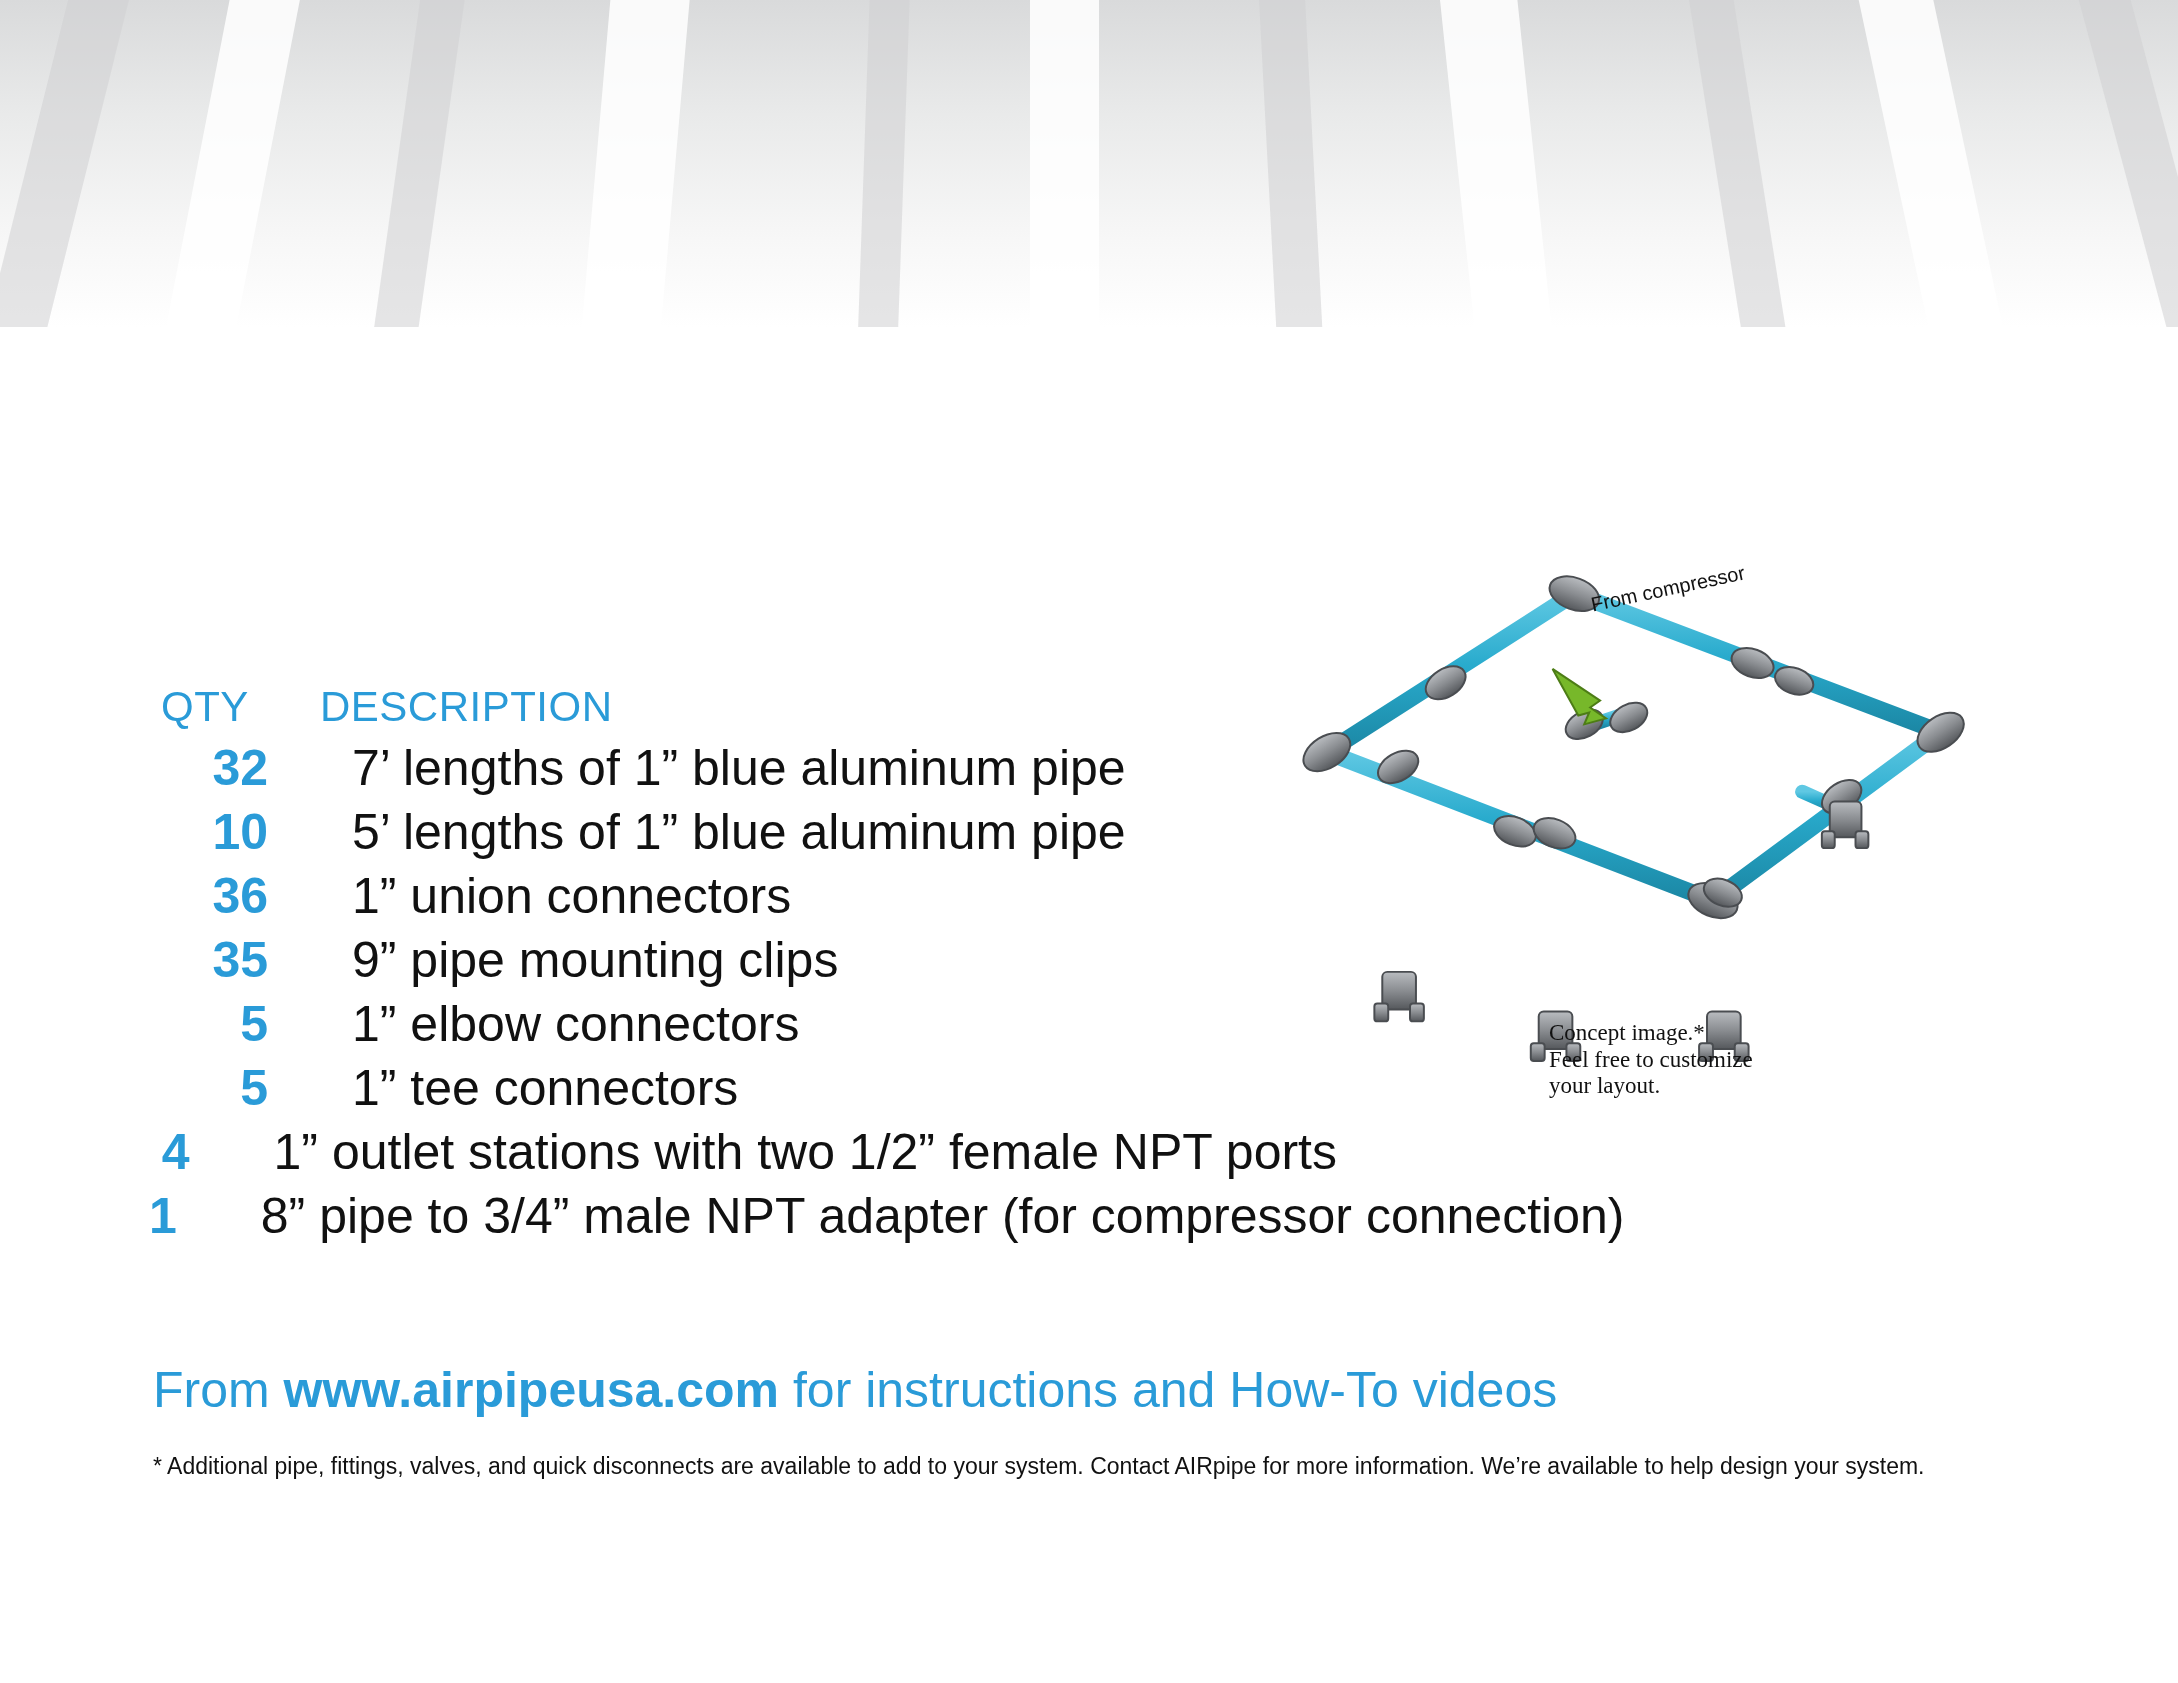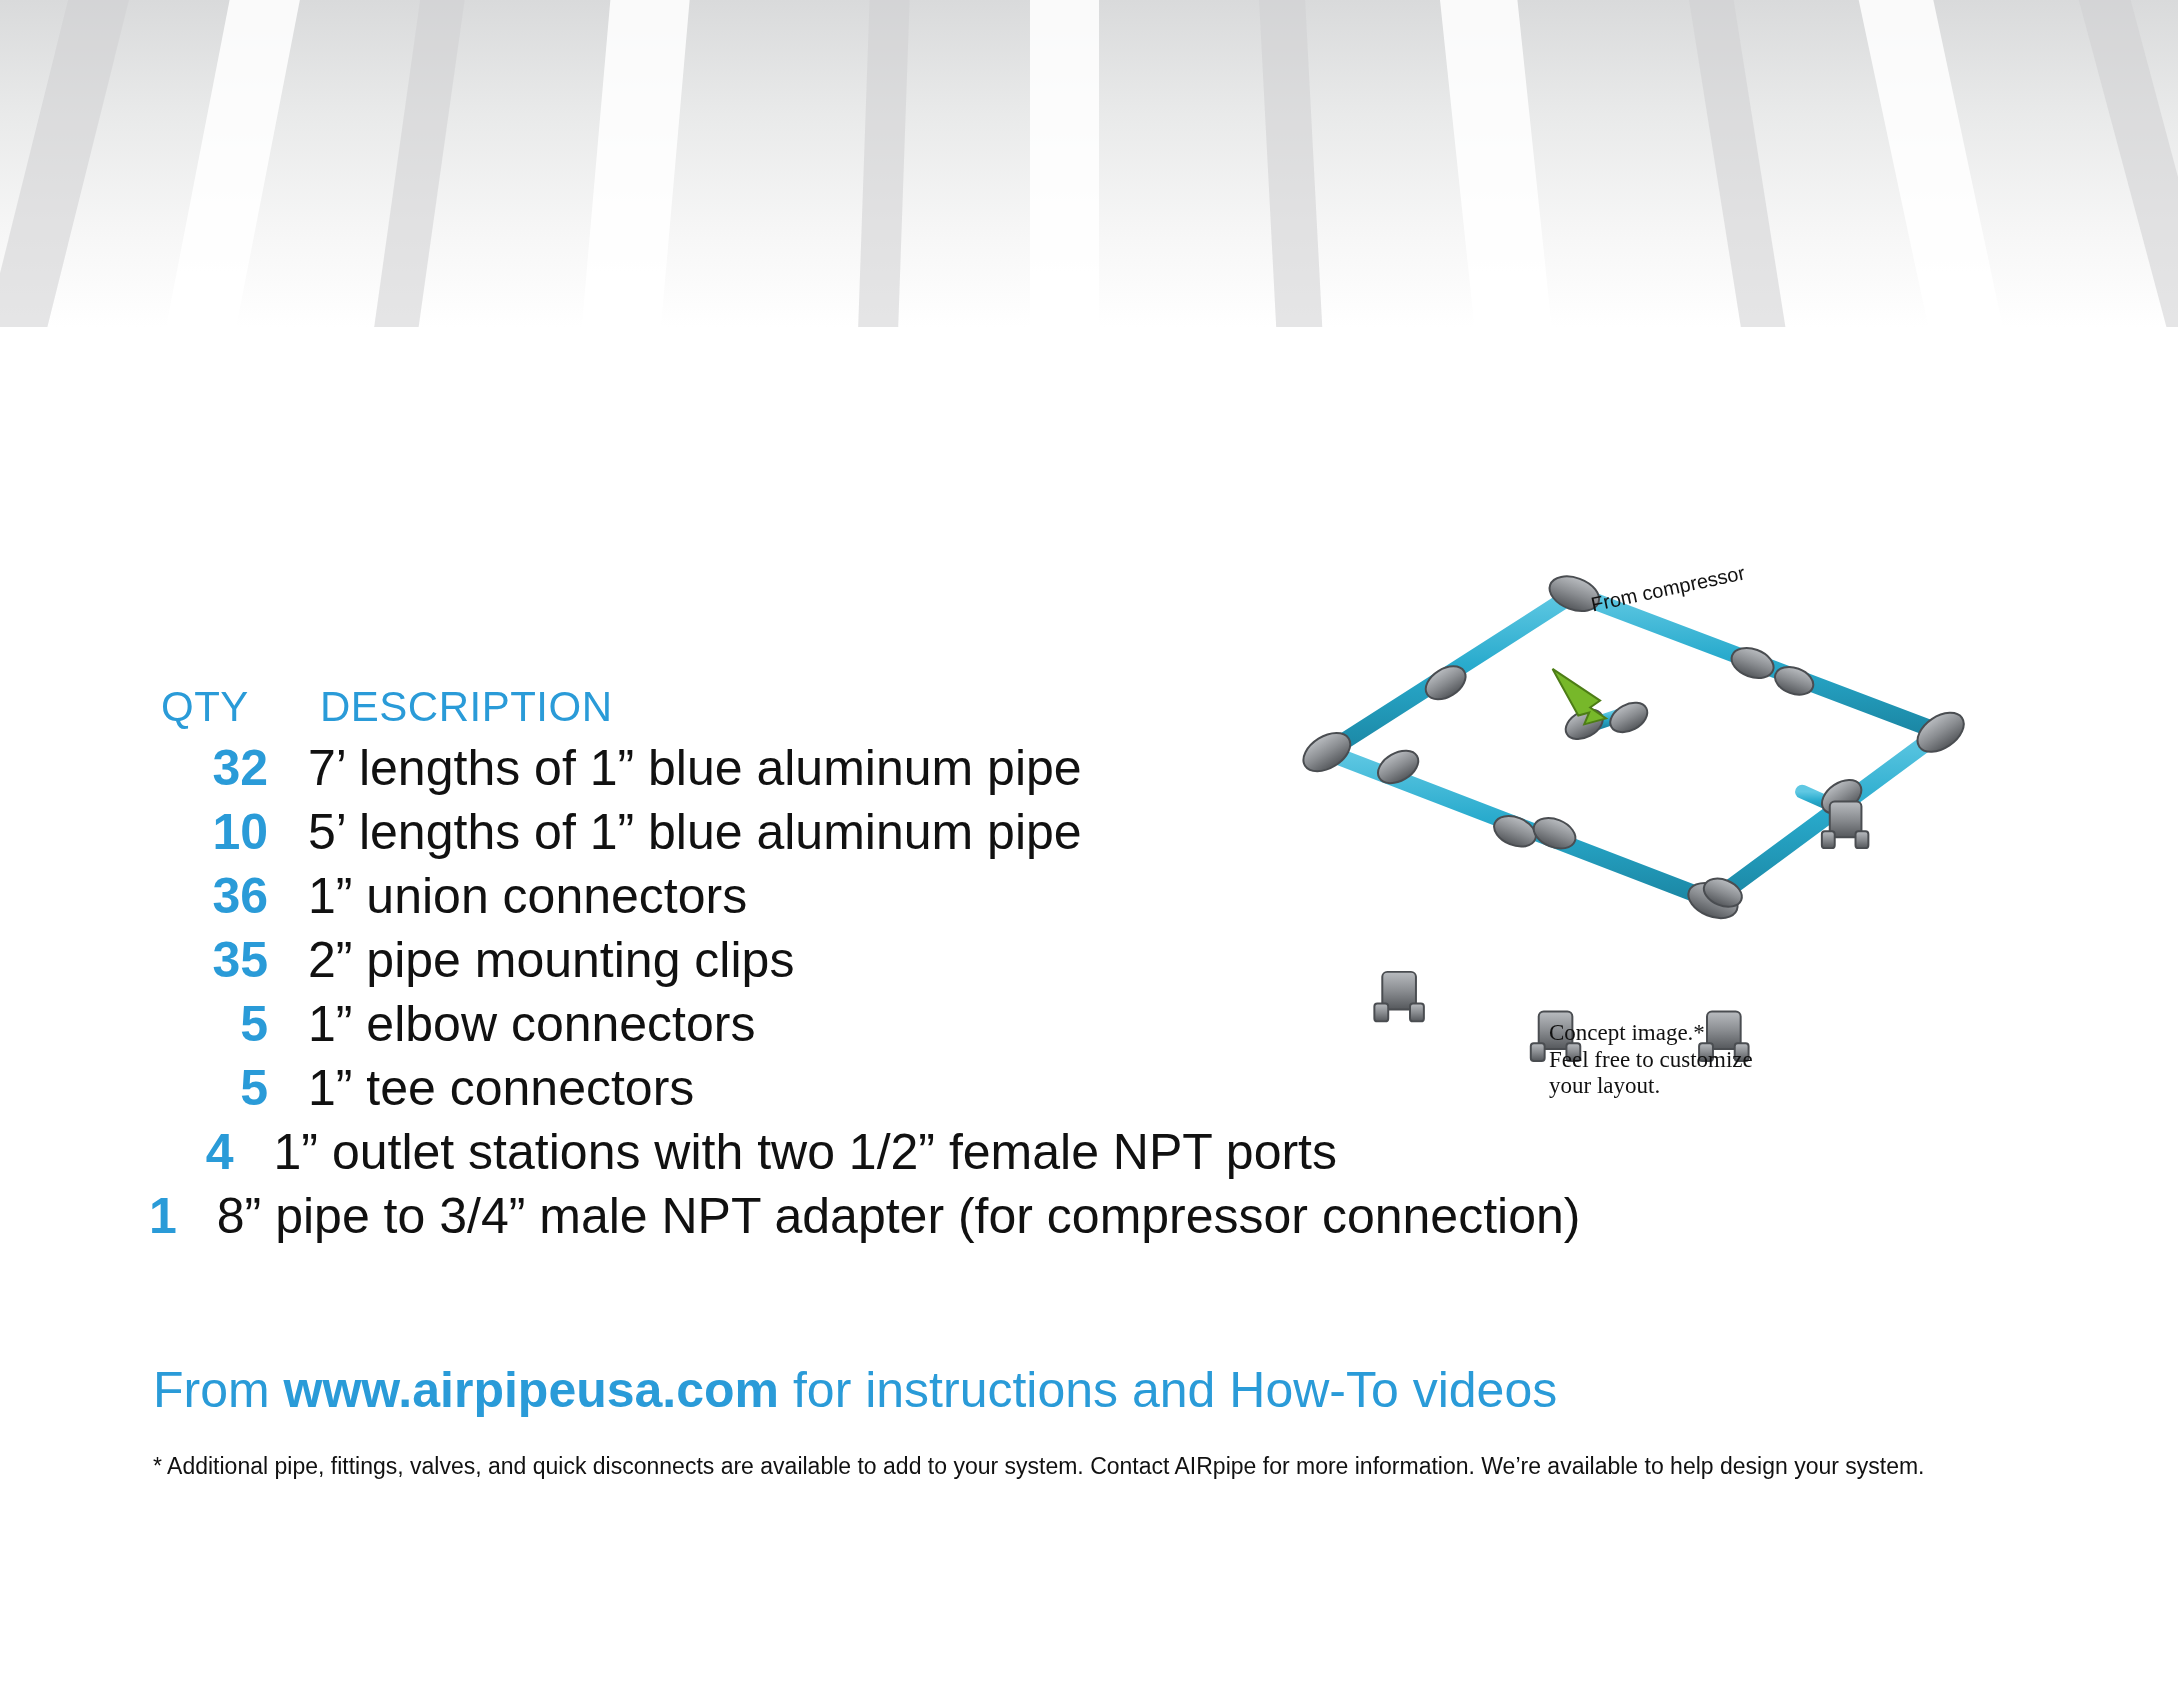--- a/index.html
+++ b/index.html
@@ -72,20 +72,21 @@
     text-align: left;
     padding-left: 12px;
   }
   .hdr .desc-col {
     padding-left: 40px;
   }
   .row {
     display: flex;
     align-items: baseline;
     margin-bottom: 6px;
+    gap: 44px;
   }
   .qty {
     width: 119px;
     text-align: right;
     font-size: 50px;
     font-weight: bold;
     color: #2a9bd8;
   }
   .desc {
     padding-left: 40px;
@@ -173,21 +174,21 @@
     <div class="row">
       <div class="qty">10</div>
       <div class="desc">5’ lengths of 1” blue aluminum pipe</div>
     </div>
     <div class="row">
       <div class="qty">36</div>
       <div class="desc">1” union connectors</div>
     </div>
     <div class="row">
       <div class="qty">35</div>
-      <div class="desc">2” pipe mounting clips</div>
+      <div class="desc">9” pipe mounting clips</div>
     </div>
     <div class="row">
       <div class="qty">5</div>
       <div class="desc">1” elbow connectors</div>
     </div>
     <div class="row">
       <div class="qty">5</div>
       <div class="desc">1” tee connectors</div>
     </div>
     <div class="row">

